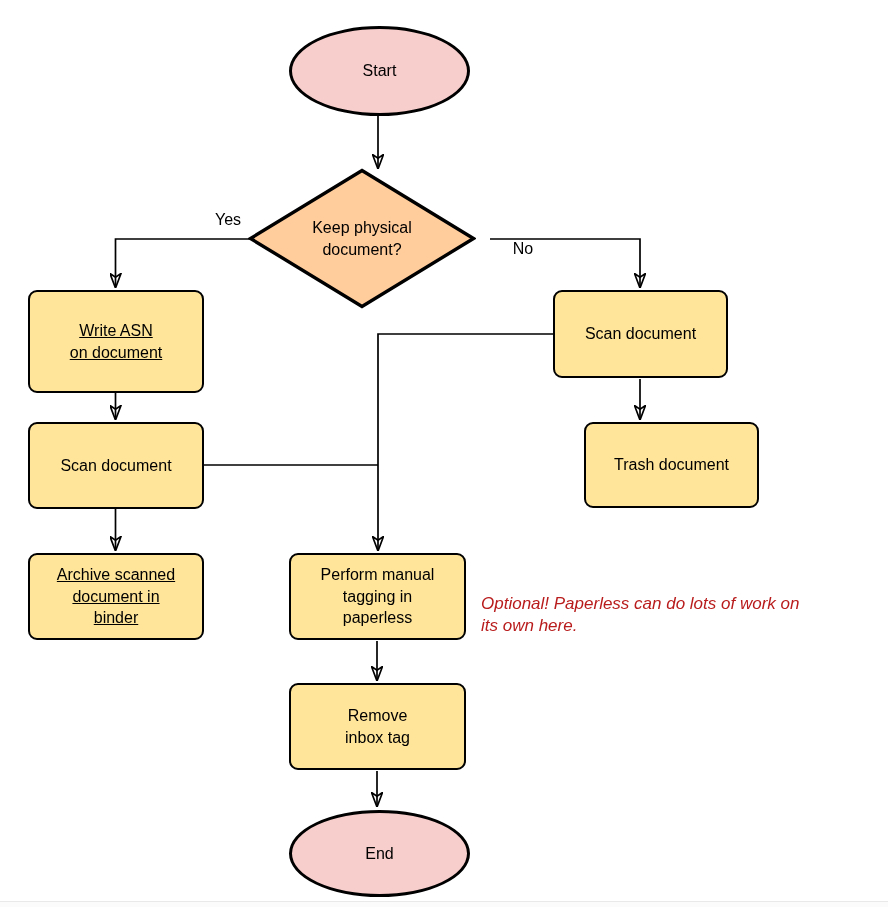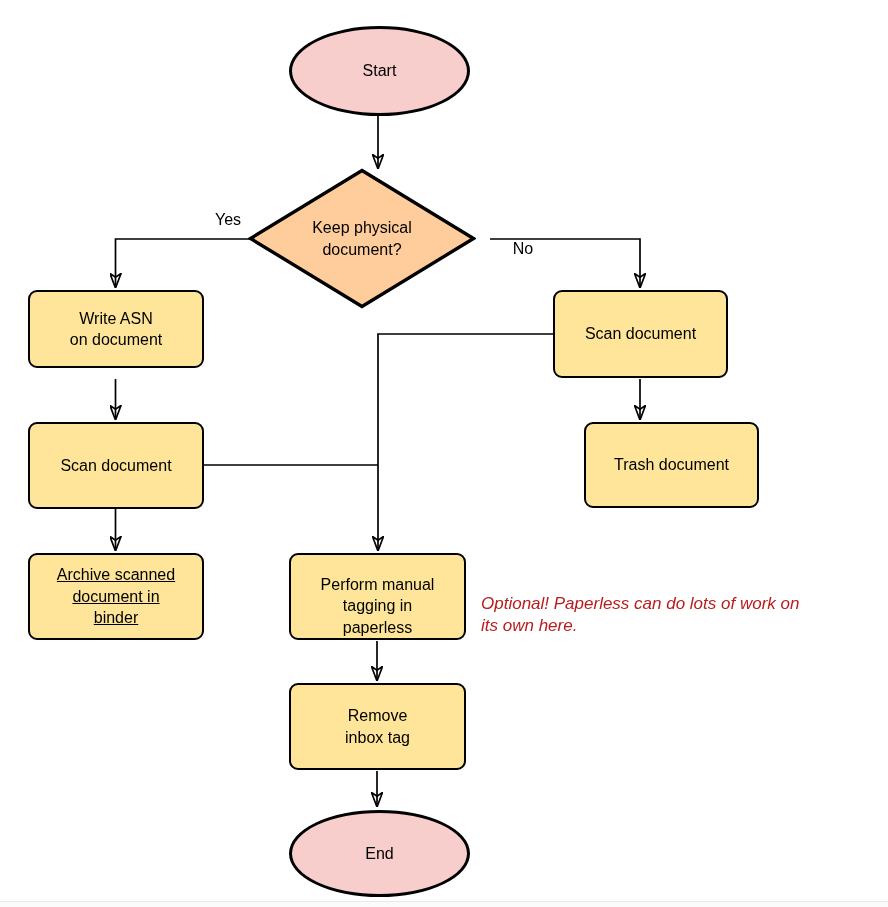--- a/index.html
+++ b/index.html
@@ -128,21 +128,21 @@
   </div>
 
   <div class="decision-wrap" style="left:248px; top:168px; width:228px; height:141px;">
     <svg class="decision-shape" width="228" height="141" viewBox="0 0 228 141">
       <polygon points="114,2.5 225.5,70.5 114,138.5 2.5,70.5"></polygon>
     </svg>
     <span class="node-label">Keep physical
 document?</span>
   </div>
 
-  <div class="node process" style="left:28px; top:290px; width:176px; height:78px;">
+  <div class="node process" style="left:28px; top:290px; width:176px; height:103px;text-decoration:underline;">
     <span class="node-label">Write ASN
 on document</span>
   </div>
 
   <div class="node process" style="left:28px; top:422px; width:176px; height:87px;">
     <span class="node-label">Scan document</span>
   </div>
 
   <div class="node process" style="left:28px; top:553px; width:176px; height:87px;text-decoration:underline;">
     <span class="node-label">Archive scanned
@@ -151,21 +151,21 @@
   </div>
 
   <div class="node process" style="left:553px; top:290px; width:175px; height:88px;">
     <span class="node-label">Scan document</span>
   </div>
 
   <div class="node process" style="left:584px; top:422px; width:175px; height:86px;">
     <span class="node-label">Trash document</span>
   </div>
 
-  <div class="node process" style="left:289px; top:553px; width:177px; height:87px;align-items:flex-end;">
+  <div class="node process" style="left:289px; top:553px; width:177px; height:87px;">
     <span class="node-label">Perform manual
 tagging in
 paperless</span>
   </div>
 
   <div class="node terminal" style="left:289px; top:810px; width:181px; height:87px;">
     <span class="node-label">End</span>
   </div>
 
   <div class="node process" style="left:289px; top:683px; width:177px; height:87px;">

